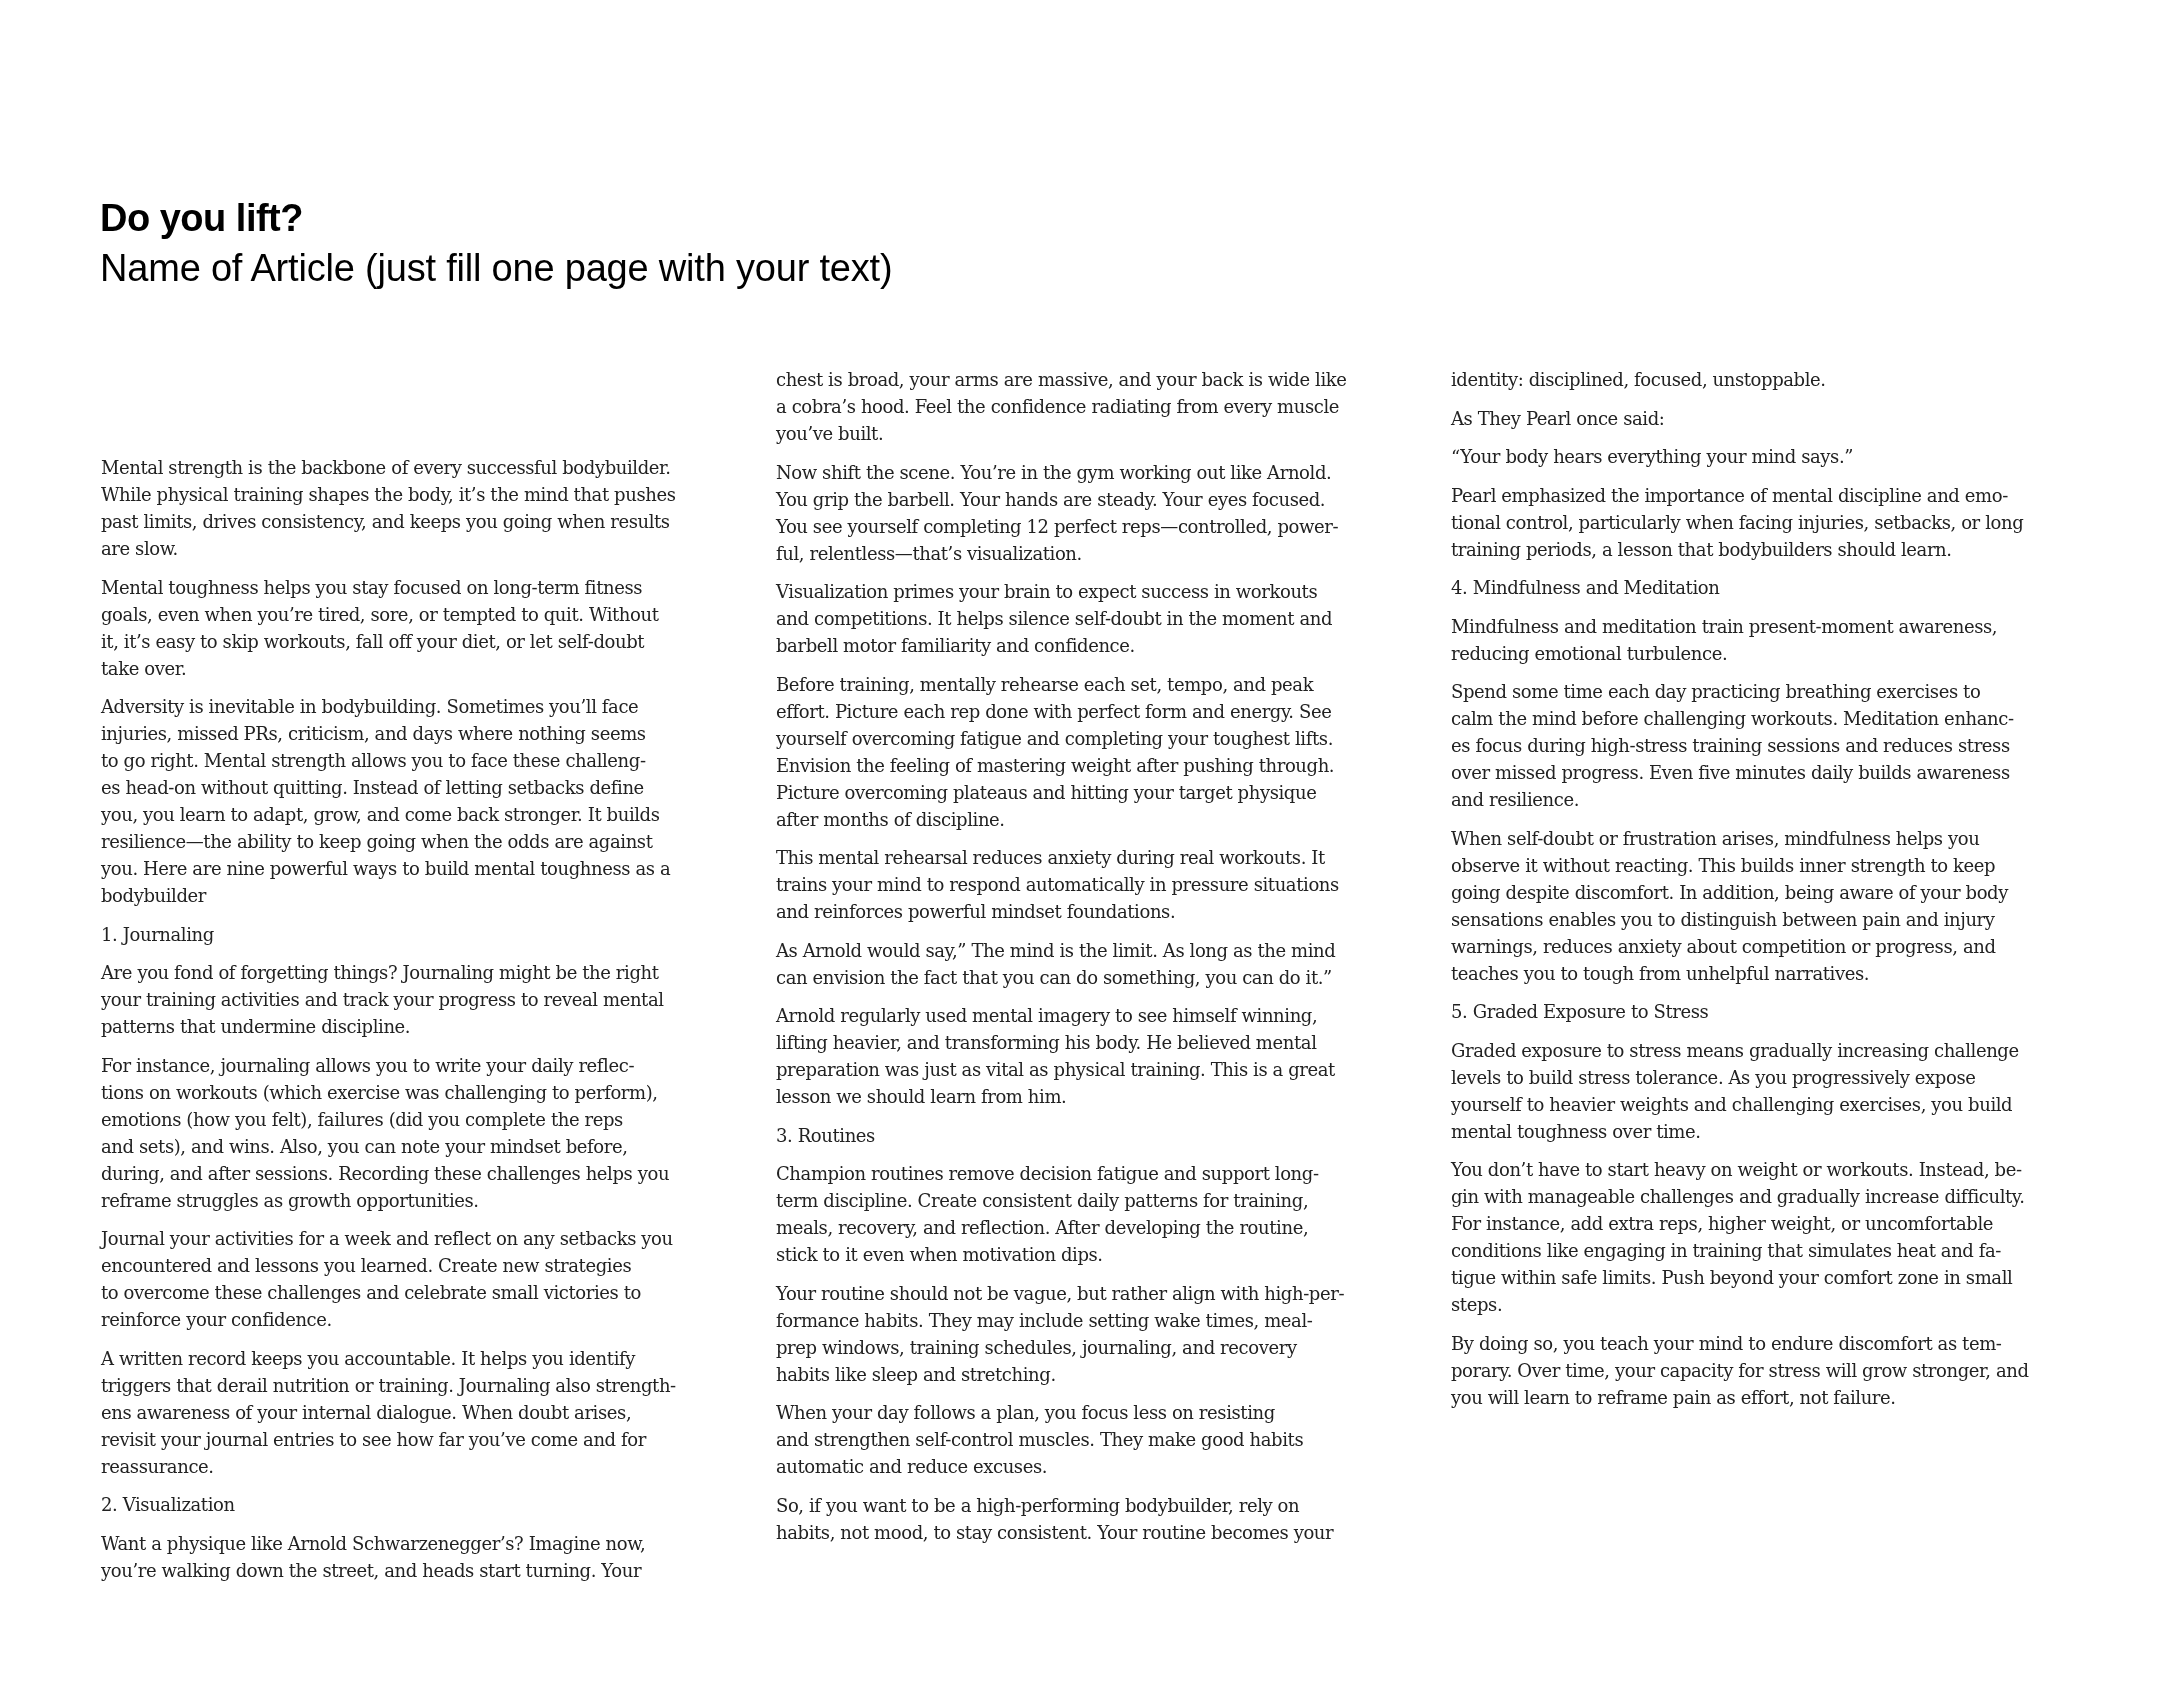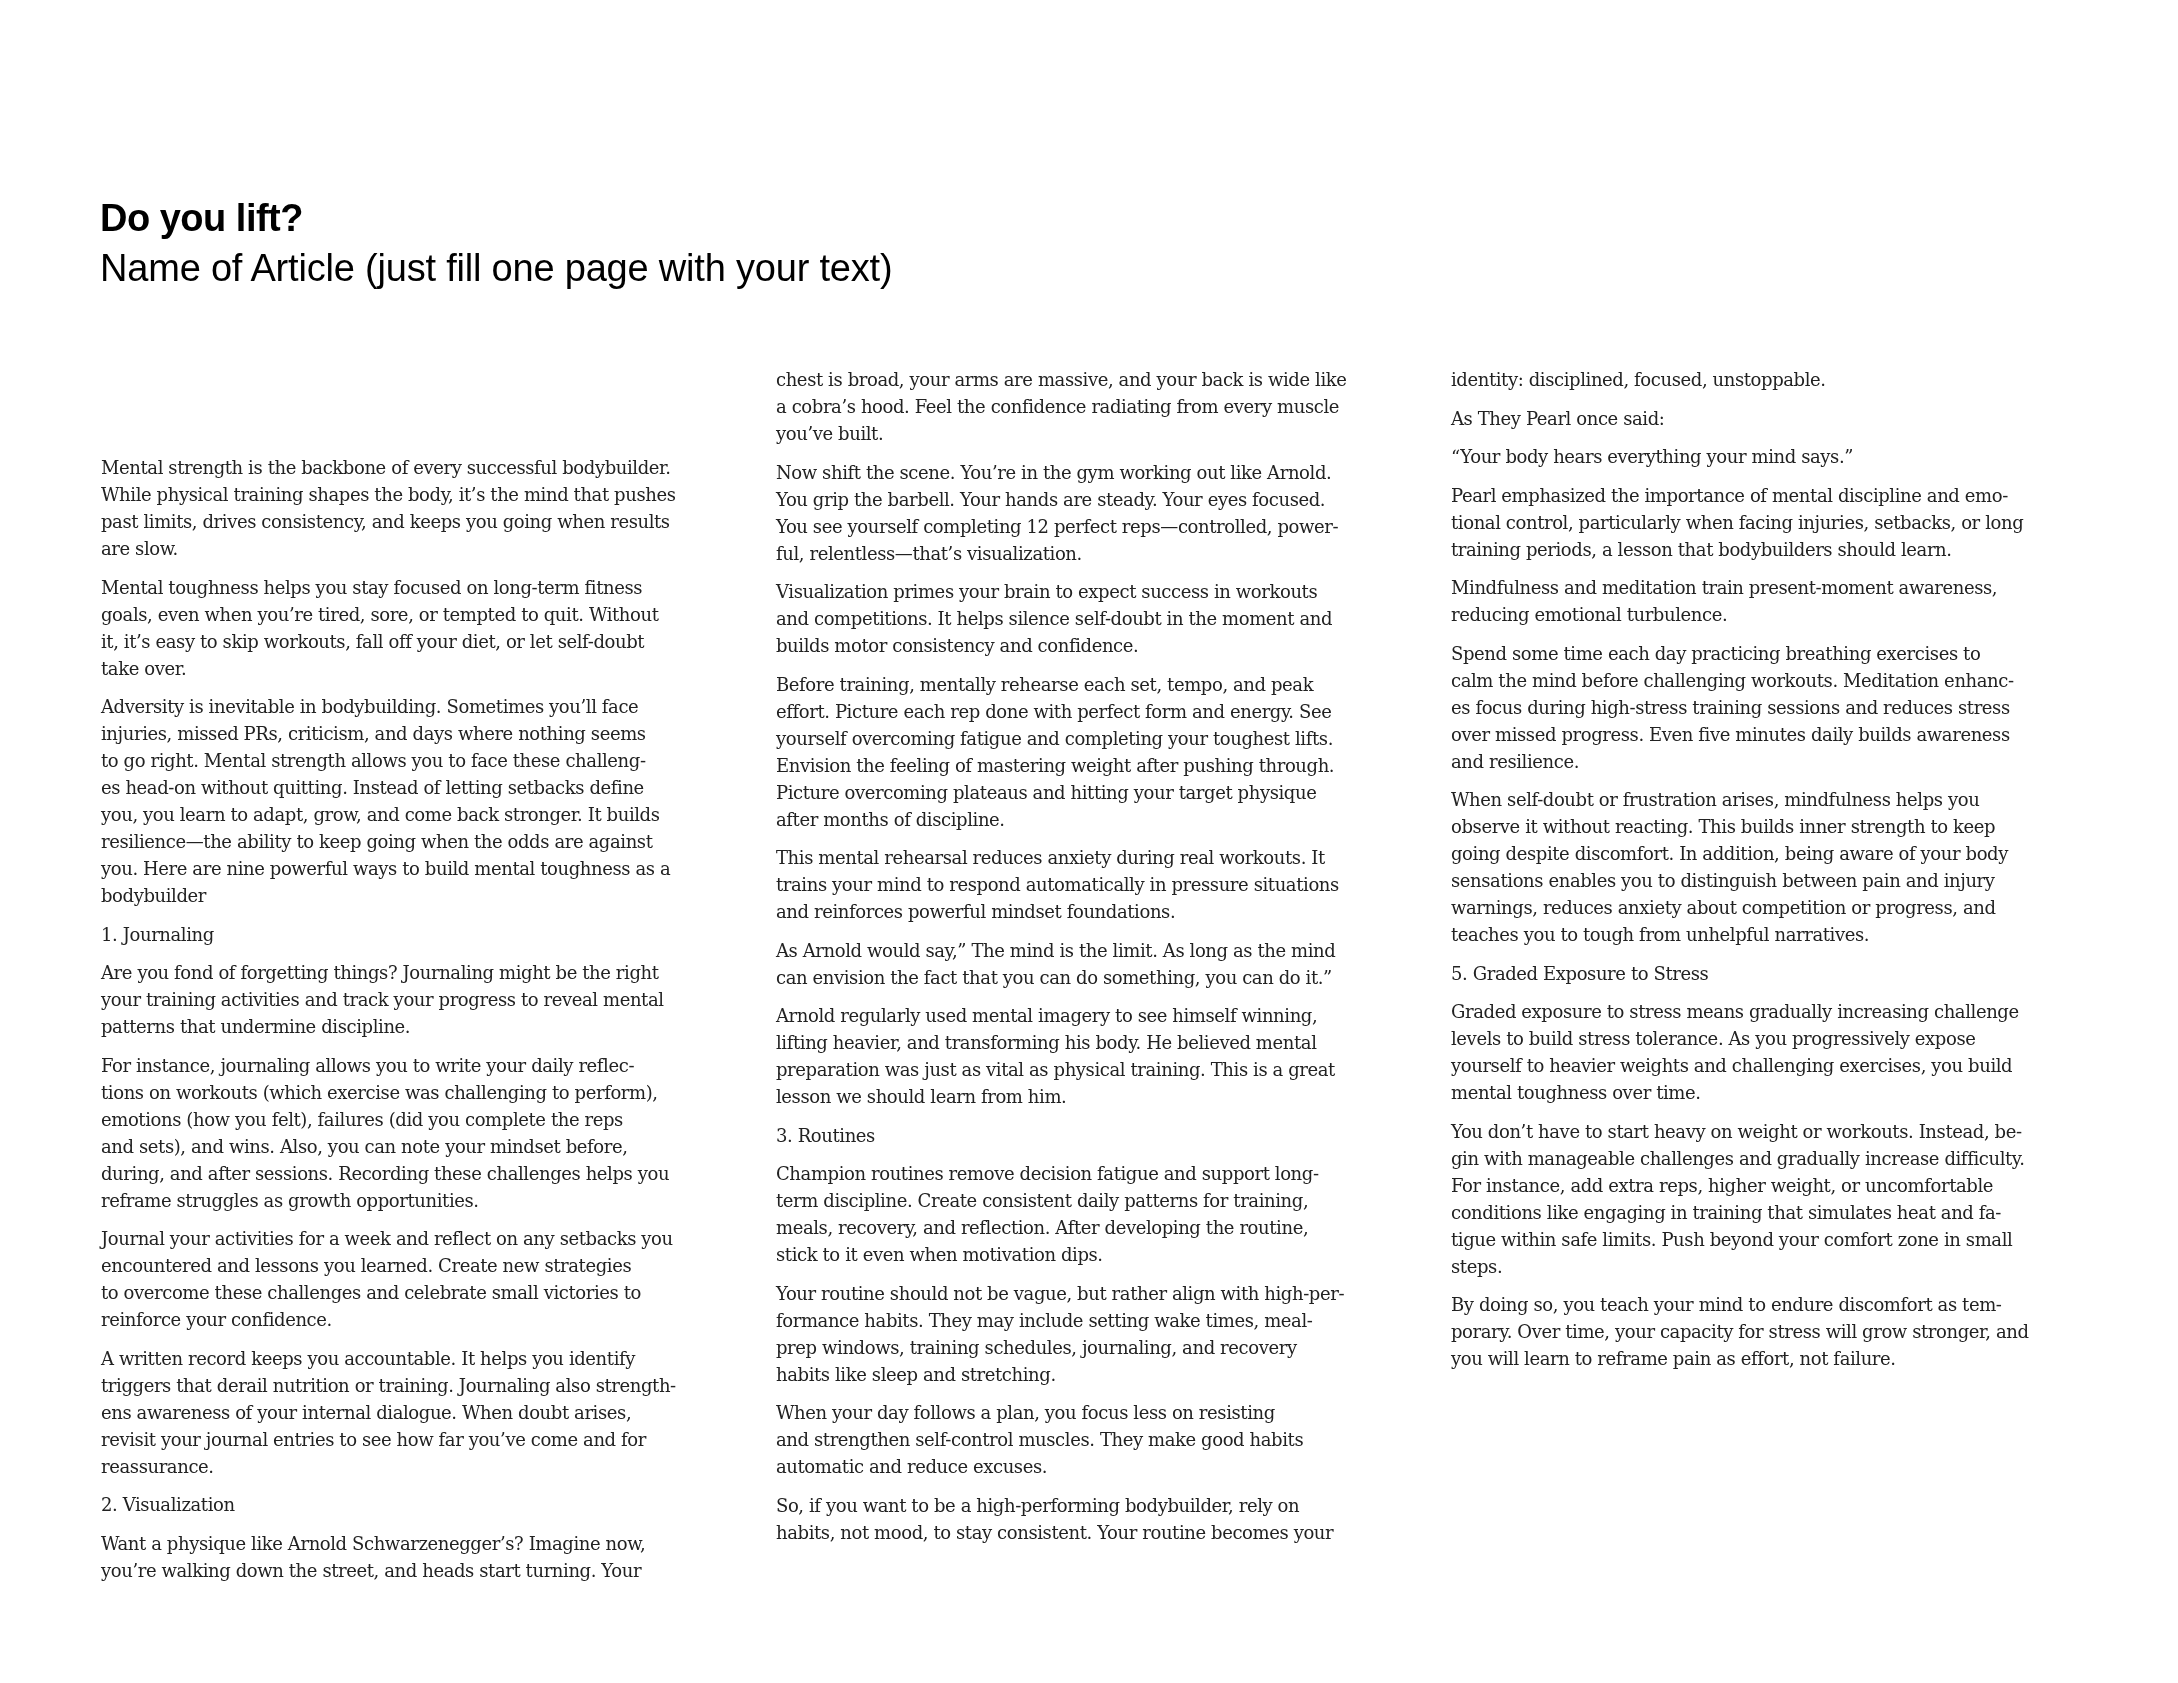--- a/index.html
+++ b/index.html
@@ -87,21 +87,21 @@
     </div>
     <div class="para">
       <span class="line">Now shift the scene. You’re in the gym working out like Arnold.</span>
       <span class="line">You grip the barbell. Your hands are steady. Your eyes focused.</span>
       <span class="line">You see yourself completing 12 perfect reps—controlled, power-</span>
       <span class="line">ful, relentless—that’s visualization.</span>
     </div>
     <div class="para">
       <span class="line">Visualization primes your brain to expect success in workouts</span>
       <span class="line">and competitions. It helps silence self-doubt in the moment and</span>
-      <span class="line">builds motor consistency and confidence.</span>
+      <span class="line">barbell motor familiarity and confidence.</span>
     </div>
     <div class="para">
       <span class="line">Before training, mentally rehearse each set, tempo, and peak</span>
       <span class="line">effort. Picture each rep done with perfect form and energy. See</span>
       <span class="line">yourself overcoming fatigue and completing your toughest lifts.</span>
       <span class="line">Envision the feeling of mastering weight after pushing through.</span>
       <span class="line">Picture overcoming plateaus and hitting your target physique</span>
       <span class="line">after months of discipline.</span>
     </div>
     <div class="para">
@@ -153,20 +153,23 @@
     </div>
     <div class="para">
       <span class="line">“Your body hears everything your mind says.”</span>
     </div>
     <div class="para">
       <span class="line">Pearl emphasized the importance of mental discipline and emo-</span>
       <span class="line">tional control, particularly when facing injuries, setbacks, or long</span>
       <span class="line">training periods, a lesson that bodybuilders should learn.</span>
     </div>
     <div class="para">
+      <span class="line">4. Mindfulness and Meditation</span>
+    </div>
+    <div class="para">
       <span class="line">Mindfulness and meditation train present-moment awareness,</span>
       <span class="line">reducing emotional turbulence.</span>
     </div>
     <div class="para">
       <span class="line">Spend some time each day practicing breathing exercises to</span>
       <span class="line">calm the mind before challenging workouts. Meditation enhanc-</span>
       <span class="line">es focus during high-stress training sessions and reduces stress</span>
       <span class="line">over missed progress. Even five minutes daily builds awareness</span>
       <span class="line">and resilience.</span>
     </div>

